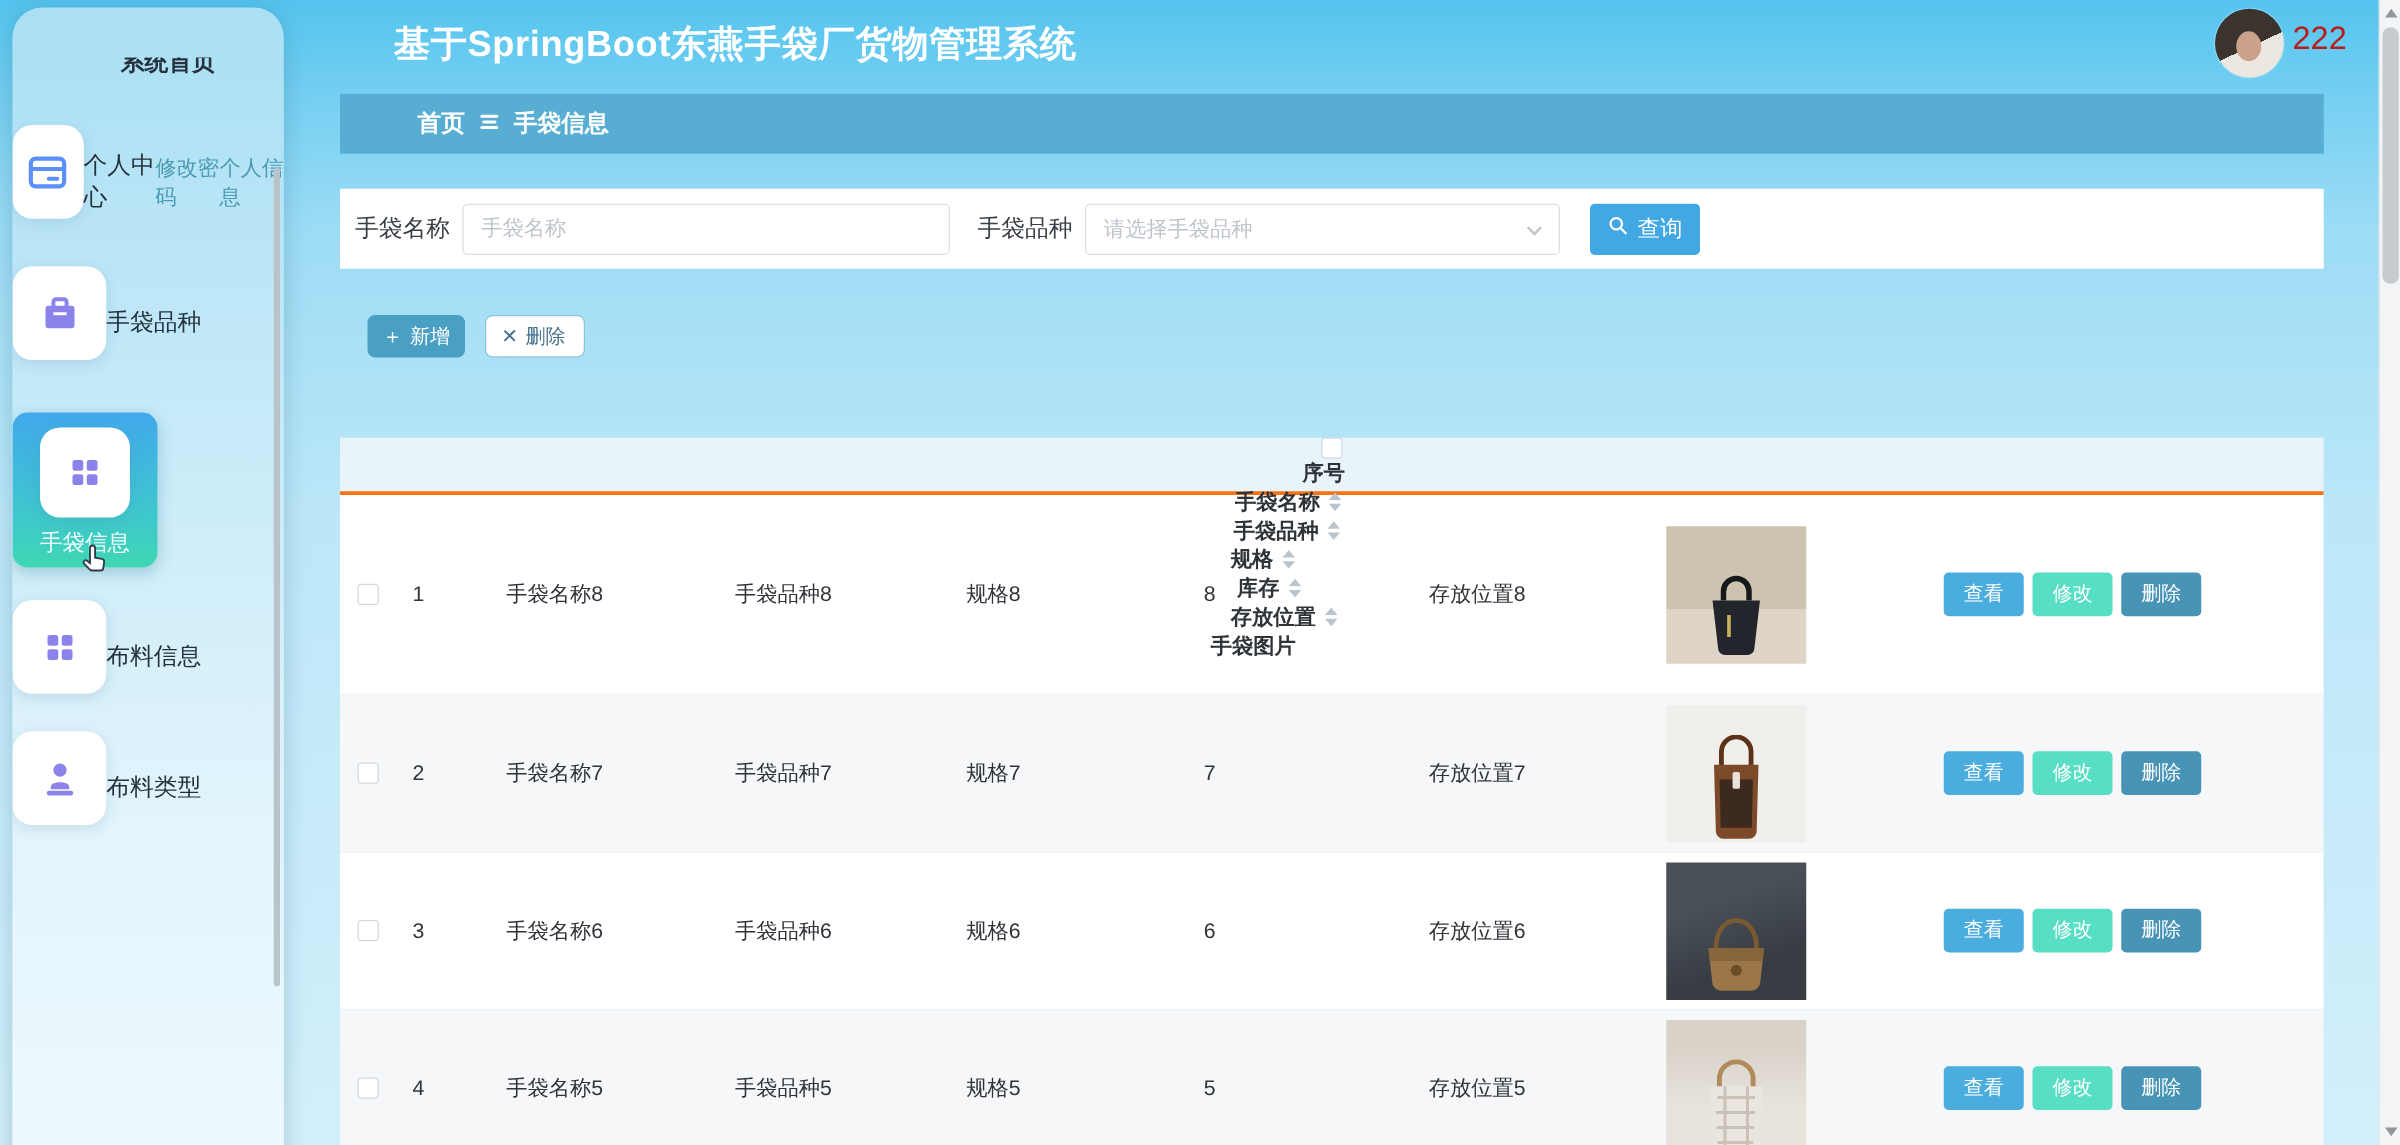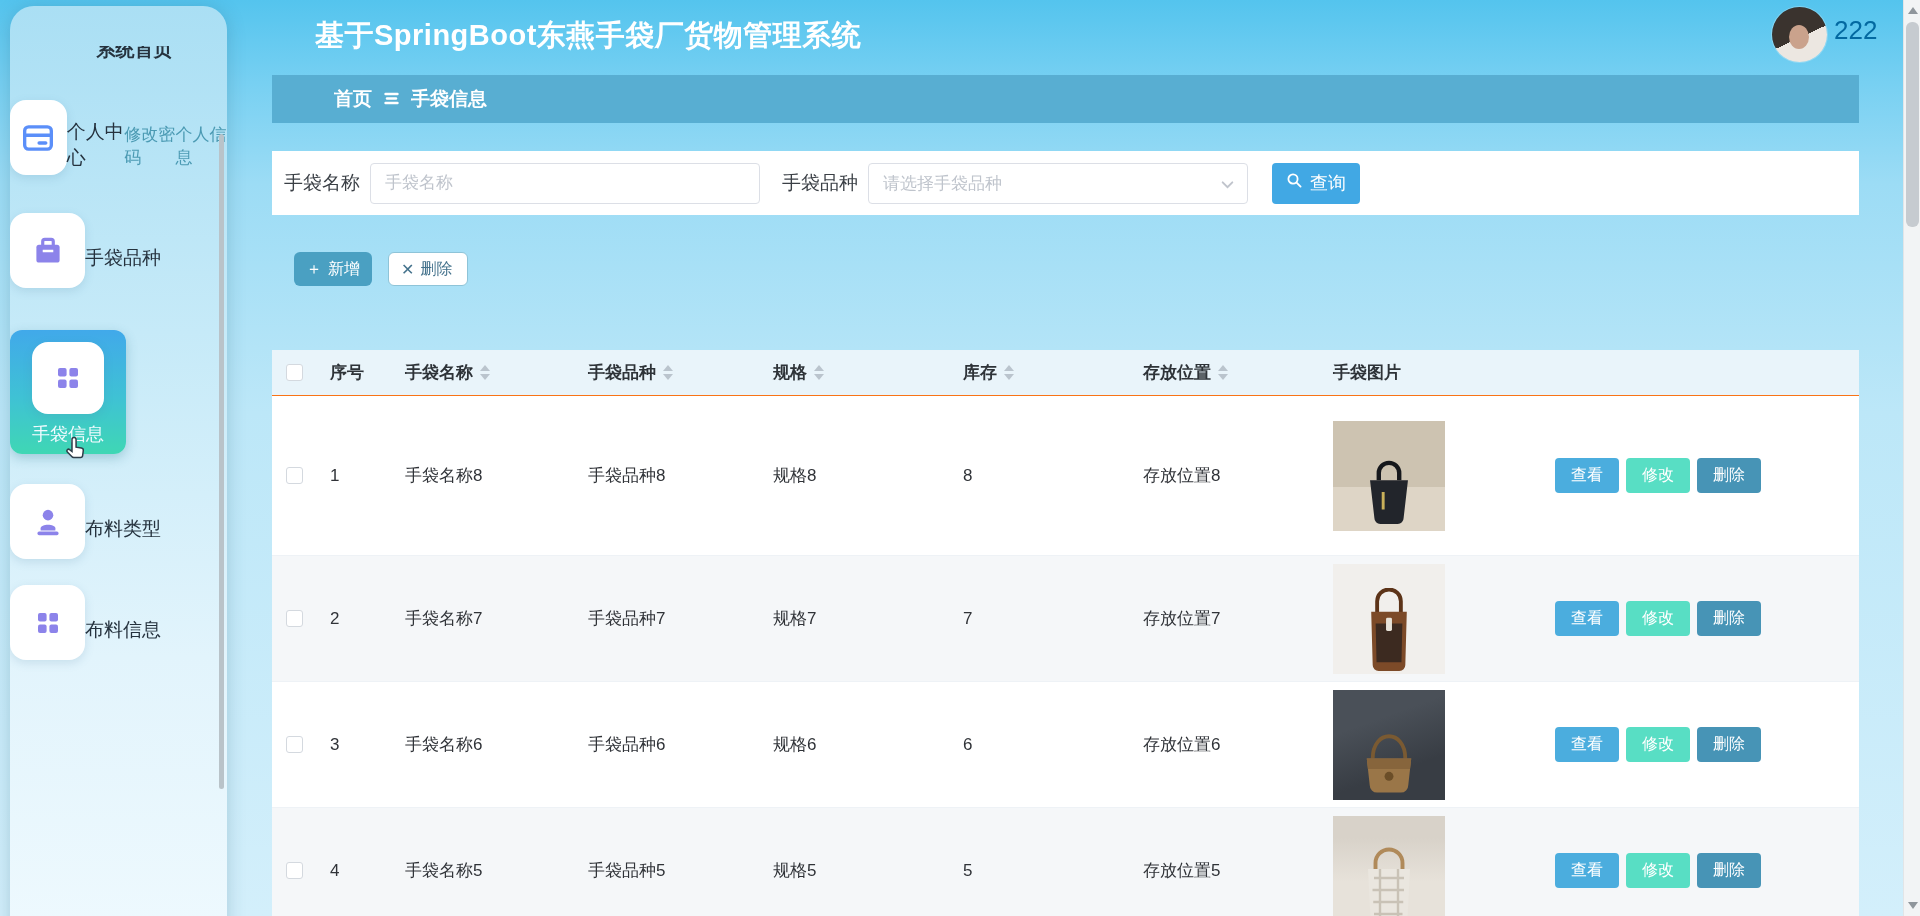--- a/index.html
+++ b/index.html
@@ -39,21 +39,21 @@
   .hand{ position:absolute; left:52px; bottom:-14px; }
   .g3{ margin-top:30px; } .g4{ margin-top:26px; }
   .sb-thumb{ position:absolute; right:3px; top:128px; width:5px; height:655px; background:#b9c3c9; border-radius:3px; }
 
   
   .title{ position:absolute; left:315px; top:16px; font-size:29px; font-weight:bold; color:#fff; letter-spacing:.5px; }
   .avatar{ position:absolute; left:1772px; top:7px; width:55px; height:55px; border-radius:50%;
     background:linear-gradient(155deg,#3a332e 54%,#ece7e1 54%); overflow:hidden; box-shadow:0 0 0 1px rgba(255,255,255,.25);}
   .avatar::after{ content:""; position:absolute; left:17px; top:18px; width:20px; height:24px; border-radius:50%;
     background:#caa28c; }
-  .username{ position:absolute; left:1834px; top:15px; font-size:26px; color:#0369a1; }
+  .username{ position:absolute; left:1834px; top:15px; font-size:26px; color:#b91c1c; }
 
   
   .breadcrumb{
     position:absolute; left:272px; top:75px; width:1587px; height:48px;
     background:#58aed2; display:flex; align-items:center; padding-left:62px;
     color:#fff; font-size:19px; font-weight:bold; gap:12px;
   }
   
   .filters{
     position:absolute; left:272px; top:151px; width:1587px; height:64px;
@@ -75,21 +75,21 @@
   
   .toolbar{ position:absolute; left:294px; top:252px; display:flex; gap:16px; }
   .btn-add{ min-width:66px; height:34px; padding:0 12px; background:#4aa0c2; color:#fff; border:none; border-radius:6px;
     font-size:16px; display:flex; align-items:center; gap:6px; cursor:pointer; font-family:inherit; }
   .btn-del{ min-width:80px; height:34px; padding:0 12px; background:#fff; color:#44728c; border:1px solid #8ec4d8;
     border-radius:6px; font-size:16px; display:flex; align-items:center; gap:6px; cursor:pointer; font-family:inherit; }
 
   
   .table{ position:absolute; left:272px; top:350px; width:1587px; height:566px; overflow:hidden; font-size:17px; }
   .tr{ display:flex; align-items:center; width:100%; }
-  .thead{ height:46px; background:#e9f4fa; font-weight:bold; color:#2e3338; border-bottom:1px solid #f97316; }
+  .thead{ height:46px; background:#e9f4fa; font-weight:bold; color:#2e3338; border-bottom:3px solid #f97316;flex-direction:column; }
   .td{ display:flex; align-items:center; padding-left:14px; }
   .c0{ width:44px; justify-content:center; padding-left:0; }
   .c1{ width:75px; } .c2{ width:183px; } .c3{ width:185px; } .c4{ width:190px; }
   .c5{ width:180px; } .c6{ width:190px; } .c7{ width:222px; } .c8{ flex:1; }
   .row{ border-bottom:1px solid #eef2f6; background:#fff; }
   .row.alt{ background:#f5f7f9; }
   .r-tall{ height:160px; } .r-std{ height:126px; }
   .checkbox{ width:17px; height:17px; background:#fff; border:1px solid #d4d9df; border-radius:3px; display:inline-block; }
   .caret{ display:inline-flex; flex-direction:column; gap:3px; margin-left:7px; }
   .caret i{ width:0; height:0; border-left:5px solid transparent; border-right:5px solid transparent; display:block; }
@@ -156,41 +156,41 @@
         </svg>
     </div>
     <div class="sb-label">手袋信息</div>
     <div class="hand">
       <svg width="26" height="28" viewBox="0 0 24 26">
           <path d="M9.2 3.2c0-1 .8-1.9 1.9-1.9 1 0 1.9.9 1.9 1.9v7.2l5 .8c1.1.2 1.8 1.2 1.7 2.3l-.6 4.6c-.1 1-1 1.8-2 1.8h-6.3c-.6 0-1.2-.2-1.6-.7l-4.3-4.3c-.6-.6-.6-1.6 0-2.2.6-.6 1.5-.6 2.1-.1l2.2 1.7V3.2z" fill="#fff" stroke="#2e3d49" stroke-width="1.4"></path>
         </svg>
     </div>
   </div>
 
-  <div class="sb-group g3">
-    <div class="icon-card">
-      <svg width="38" height="38" viewBox="0 0 36 36">
-          <circle cx="18" cy="11.5" r="5" fill="#8c83ea"></circle>
-          <path d="M11 24c0-4.5 14-4.5 14 0v2H11z" fill="#8c83ea"></path>
-          <rect x="8" y="27" width="20" height="3.6" rx="1.6" fill="#8c83ea"></rect>
-        </svg>
-    </div>
-    <div class="sb-label">布料类型</div>
-  </div>
-
   <div class="sb-group g4">
     <div class="icon-card">
       <svg width="36" height="36" viewBox="0 0 36 36">
           <rect x="8" y="8" width="8.6" height="8.6" rx="2" fill="#8c83ea"></rect>
           <rect x="19.4" y="8" width="8.6" height="8.6" rx="2" fill="#8c83ea"></rect>
           <rect x="8" y="19.4" width="8.6" height="8.6" rx="2" fill="#8c83ea"></rect>
           <rect x="19.4" y="19.4" width="8.6" height="8.6" rx="2" fill="#8c83ea"></rect>
         </svg>
     </div>
     <div class="sb-label">布料信息</div>
+  </div>
+
+  <div class="sb-group g3">
+    <div class="icon-card">
+      <svg width="38" height="38" viewBox="0 0 36 36">
+          <circle cx="18" cy="11.5" r="5" fill="#8c83ea"></circle>
+          <path d="M11 24c0-4.5 14-4.5 14 0v2H11z" fill="#8c83ea"></path>
+          <rect x="8" y="27" width="20" height="3.6" rx="1.6" fill="#8c83ea"></rect>
+        </svg>
+    </div>
+    <div class="sb-label">布料类型</div>
   </div>
 
   <div class="sb-thumb"></div>
 </div>
 
 <div class="title">基于SpringBoot东燕手袋厂货物管理系统</div>
 <div class="avatar"></div>
 <div class="username">222</div>
 
 <div class="breadcrumb">

